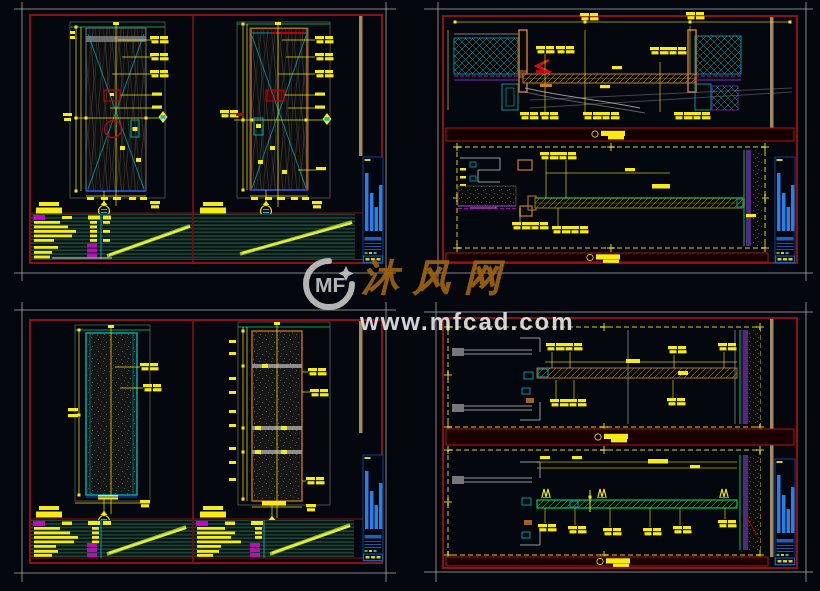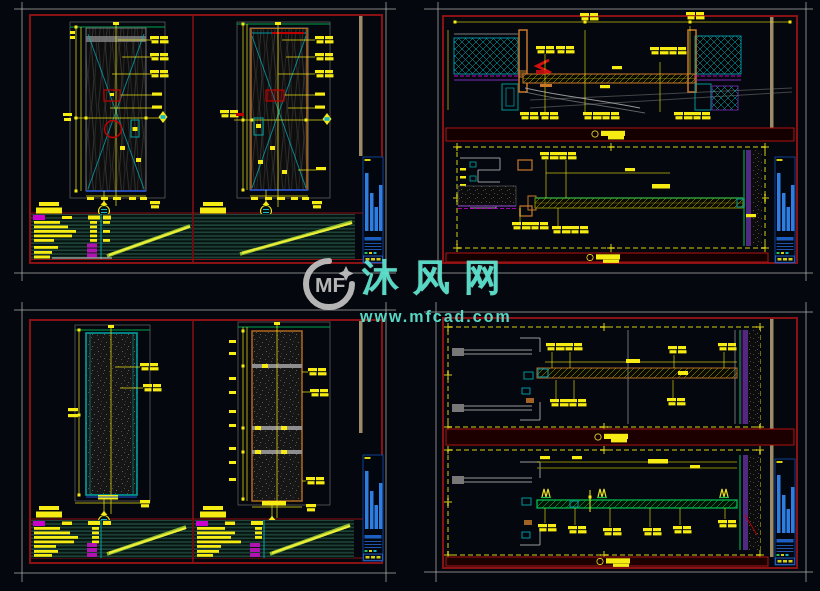--- a/index.html
+++ b/index.html
@@ -5,22 +5,22 @@
   html,body{margin:0;padding:0;background:#04070d;}
   #canvas{position:relative;width:820px;height:591px;background:#04070d;overflow:hidden;
           font-family:"Liberation Sans",sans-serif;}
   #cad{position:absolute;left:0;top:0;}
   
   #watermark{position:absolute;left:302px;top:258px;width:280px;height:70px;
              opacity:.92;color:#bfbfbf;z-index:5;pointer-events:none;}
   #wm-row1{display:flex;align-items:flex-start;}
   #wm-logo{flex:0 0 auto;margin-right:6px;}
   #wm-name{font-size:37px;font-weight:bold;letter-spacing:14px;line-height:40px;
-           color:#5eead4;text-shadow:0 0 1px #7a7a7a;white-space:nowrap;}
-  #wm-url{font-size:16px;font-weight:bold;letter-spacing:2px;color:#5eead4;margin:-2px 0 0 58px;}
+           color:#a16207;text-shadow:0 0 1px #7a7a7a;white-space:nowrap;font-style:italic;}
+  #wm-url{font-size:24px;font-weight:bold;letter-spacing:2px;color:#e5e5e5;margin:-2px 0 0 58px;}
 </style>
 </head>
 <body>
 
 <div id="canvas">
 
 <svg id="cad" width="820" height="591" viewBox="0 0 820 591">
 <defs>
   <pattern id="wood" width="14" height="60" patternUnits="userSpaceOnUse">
     <rect width="14" height="60" fill="#0d0d0d"></rect>

